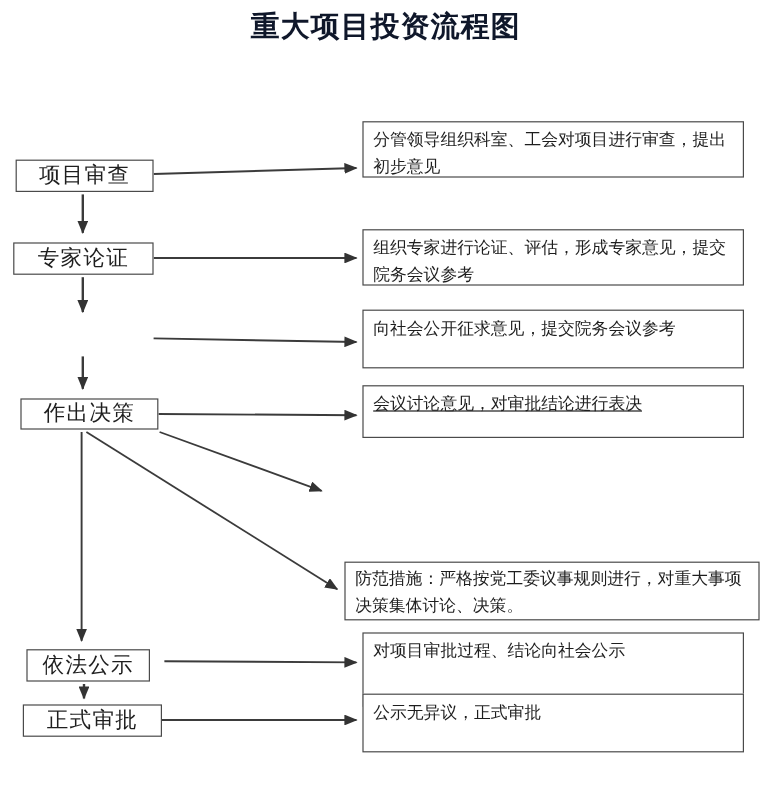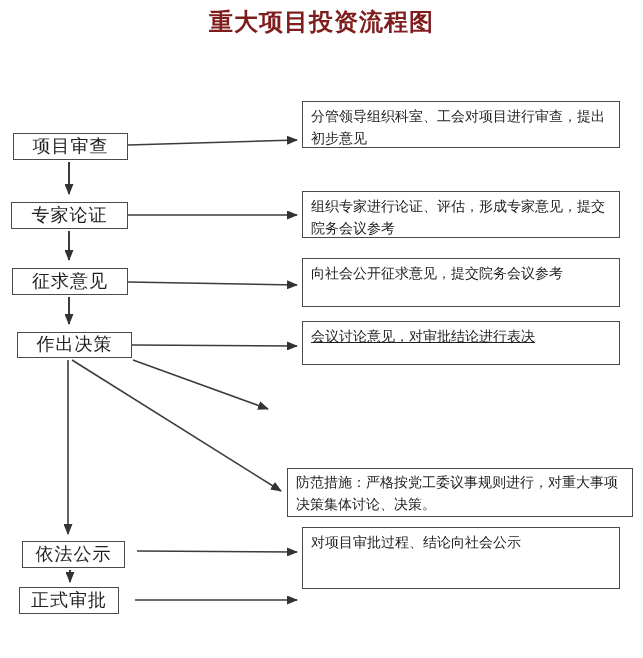--- a/index.html
+++ b/index.html
@@ -19,21 +19,21 @@
   #title {
     position: absolute;
     top: 6px;
     left: 0;
     width: 643px;
     text-align: center;
     font-family: "DejaVu Serif", serif;
     font-weight: 700;
     font-size: 24px;
     letter-spacing: 1px;
-    color: #7f1d1d;
+    color: #0f172a;
   }
   .box {
     position: absolute;
     box-sizing: border-box;
     border: 1.4px solid #4a4a4a;
     background: #ffffff;
     font-size: 18px;
     line-height: 1.55;
   }
   .step {
@@ -54,21 +54,21 @@
     width: 643px;
     height: 658px;
     pointer-events: none;
   }
   
   #step1 { left: 13px;  top: 133px; width: 115px; height: 27px; }
   #step2 { left: 11px;  top: 202px; width: 117px; height: 27px; }
   #step3 { left: 12px;  top: 268px; width: 116px; height: 27px; }
   #step4 { left: 17px;  top: 332px; width: 115px; height: 26px; }
   #step5 { left: 22px;  top: 541px; width: 103px; height: 27px; }
-  #step6 { left: 19px;  top: 587px; width: 100px; height: 27px; }
+  #step6 { left: 19px;  top: 587px; width: 116px; height: 27px; }
   
   #note1 { left: 302px; top: 101px; width: 318px; height: 47px; }
   #note2 { left: 302px; top: 191px; width: 318px; height: 47px; }
   #note3 { left: 302px; top: 258px; width: 318px; height: 49px; }
   #note4 { left: 302px; top: 321px; width: 318px; height: 44px; text-decoration: underline; }
   #risk  { left: 273px; top: 403px; width: 359px; height: 50px; padding: 3px 7px; }
   #prev  { left: 287px; top: 468px; width: 346px; height: 49px; padding: 3px 8px; }
   #note5 { left: 302px; top: 527px; width: 318px; height: 62px; }
   #note6 { left: 302px; top: 578px; width: 318px; height: 49px; }
 </style>
@@ -98,25 +98,25 @@
     <line x1="69" y1="297" x2="69" y2="324" stroke="#3b3b3b" stroke-width="2" marker-end="url(#ah)"></line>
     <line x1="68" y1="360" x2="68" y2="534" stroke="#3b3b3b" stroke-width="1.6" marker-end="url(#ah)"></line>
     <line x1="70" y1="570" x2="70" y2="582" stroke="#3b3b3b" stroke-width="2" marker-end="url(#ah)"></line>
 
     <line x1="133" y1="360" x2="268" y2="409" stroke="#3b3b3b" stroke-width="1.5" marker-end="url(#ah)"></line>
     <line x1="72" y1="360" x2="281" y2="491" stroke="#3b3b3b" stroke-width="1.5" marker-end="url(#ah)"></line>
   </svg>
 
   <div id="step1" class="box step">项目审查</div>
   <div id="step2" class="box step">专家论证</div>
-  <div id="step3" class="box step">征求意见</div>
   <div id="step4" class="box step">作出决策</div>
   <div id="step5" class="box step">依法公示</div>
   <div id="step6" class="box step">正式审批</div>
 
   <div id="note1" class="box note">分管领导组织科室、工会对项目进行审查，提出初步意见</div>
   <div id="note2" class="box note">组织专家进行论证、评估，形成专家意见，提交院务会议参考</div>
   <div id="note3" class="box note">向社会公开征求意见，提交院务会议参考</div>
   <div id="note4" class="box note">会议讨论意见，对审批结论进行表决</div>
   <div id="prev" class="box note">防范措施：严格按党工委议事规则进行，对重大事项决策集体讨论、决策。</div>
   <div id="note5" class="box note">对项目审批过程、结论向社会公示</div>
+  <div id="note6" class="box note">公示无异议，正式审批</div>
 
 </div>
 
 </body></html>

